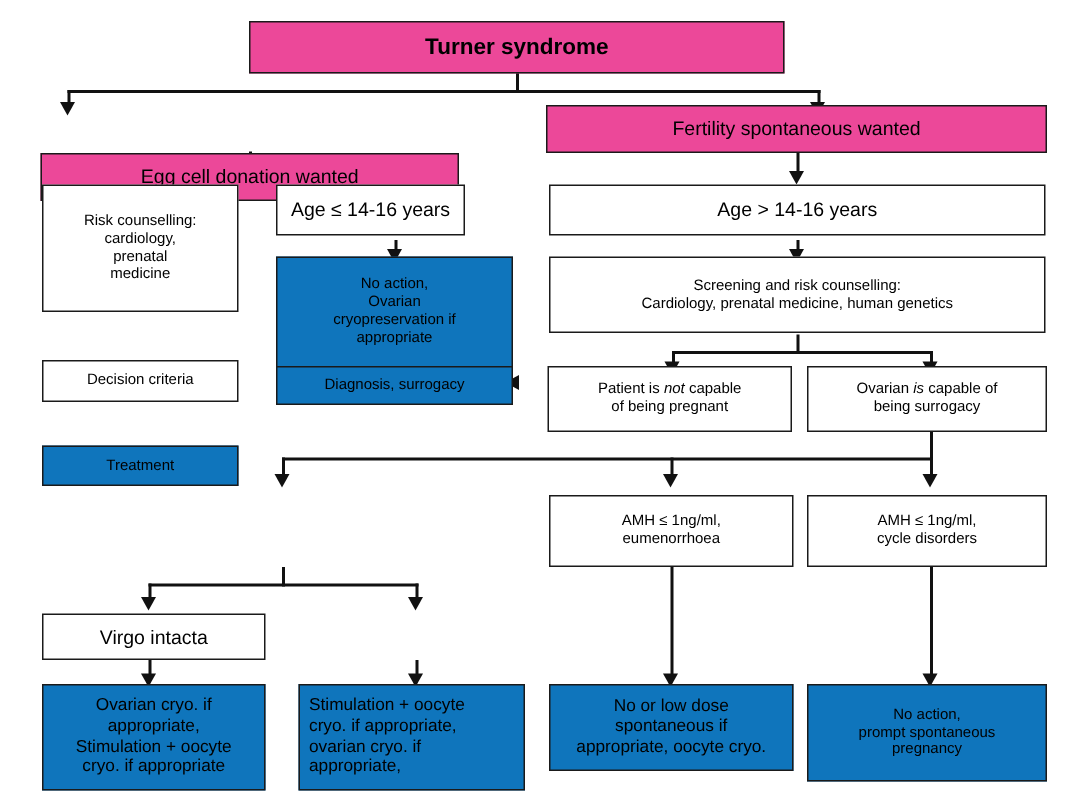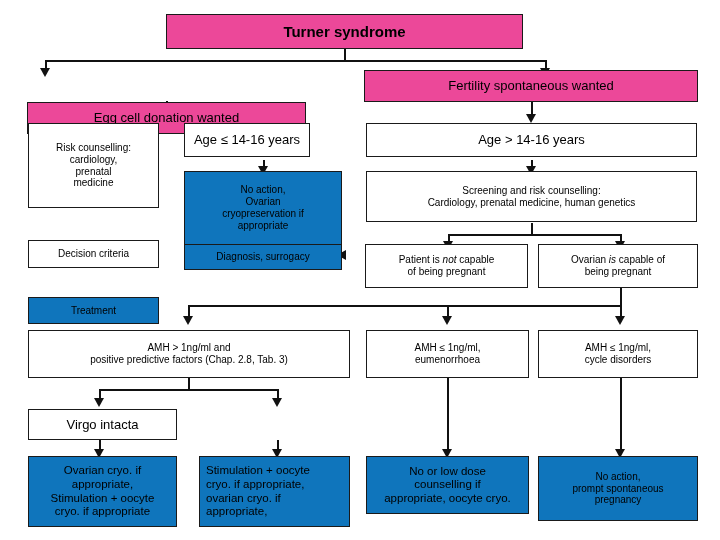--- a/index.html
+++ b/index.html
@@ -161,24 +161,22 @@
 
   <div class="node white" style="left:366px; top:123px; width:331px; height:34px;">Age &gt; 14-16 years</div>
 
   <div class="node white sm" style="left:365px; top:244px; width:163px; height:44px;"><span><span>Patient is </span><em>not</em><span> capable
 of being pregnant</span></span></div>
 
   <div class="node white sm" style="left:366px; top:171px; width:331px; height:51px;">Screening and risk counselling:
 Cardiology, prenatal medicine, human genetics</div>
 
   <div class="node white sm" style="left:538px; top:244px; width:160px; height:44px;"><span><span>Ovarian </span><em>is</em><span> capable of
-being pregnant</span></span></div>
-
-  <div class="node white sm" style="left:28px; top:330px; width:322px; height:48px;">AMH &gt; 1ng/ml and
-positive predictive factors (Chap. 2.8, Tab. 3)</div>
+being surrogacy</span></span></div>
+
 
   <div class="node white sm" style="left:366px; top:330px; width:163px; height:48px;">AMH ≤ 1ng/ml,
 eumenorrhoea</div>
 
   <div class="node white sm" style="left:538px; top:330px; width:160px; height:48px;">AMH ≤ 1ng/ml,
 cycle disorders</div>
 
   <div class="node white" style="left:28px; top:409px; width:149px; height:31px;">Virgo intacta</div>
 
 
@@ -186,20 +184,20 @@
 appropriate,
 Stimulation + oocyte
 cryo. if appropriate</div>
 
   <div class="node dark xsm leftal" style="left:199px; top:456px; width:151px; height:71px;">Stimulation + oocyte
 cryo. if appropriate,
 ovarian cryo. if
 appropriate,</div>
 
   <div class="node dark xsm" style="left:366px; top:456px; width:163px; height:58px;">No or low dose
-counselling if
+spontaneous if
 appropriate, oocyte cryo.</div>
 
   <div class="node dark sm" style="left:538px; top:456px; width:160px; height:65px;">No action,
 prompt spontaneous
 pregnancy</div>
 
 </div>
 
 </body></html>

